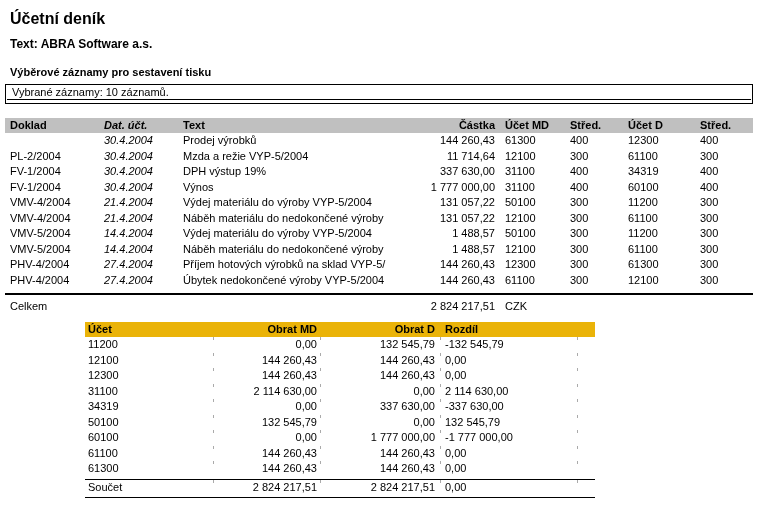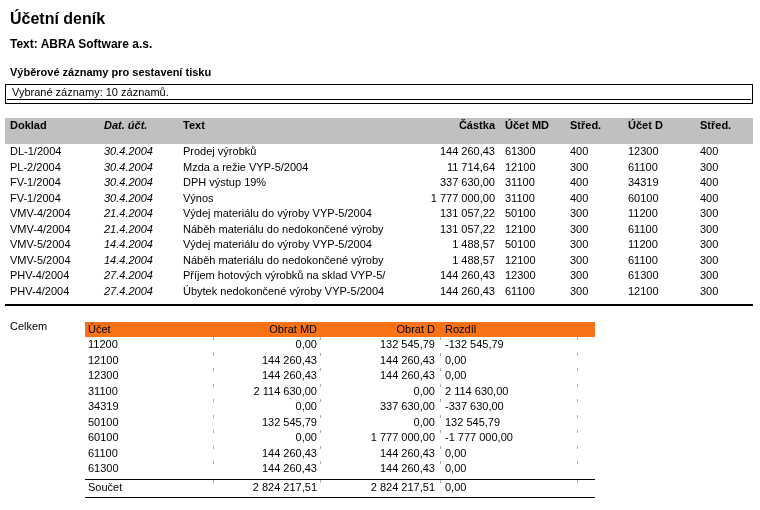--- a/index.html
+++ b/index.html
@@ -9,36 +9,36 @@
   .title { position:absolute; left:10px; top:10px; font-size:16px; font-weight:bold; }
   .firm { position:absolute; left:10px; top:37px; font-size:12px; font-weight:bold; }
   .filter-heading { position:absolute; left:10px; top:66px; font-size:11px; font-weight:bold; }
 
   .filter-box { position:absolute; left:5px; top:84px; width:748px; height:20px; border:1px solid #000; }
   .filter-text { height:15px; line-height:14px; margin:0 1px; padding-left:5px; border-bottom:1px solid #000; }
 
   
   .jtable { position:absolute; left:5px; top:118px; width:748px; }
   .jrow { position:relative; height:15.5px; line-height:15.5px; white-space:nowrap; }
-  .jhead { height:26px; line-height:15px; background:#C0C0C0; font-weight:bold; position:relative; }
+  .jhead { height:15px; line-height:15px; background:#C0C0C0; font-weight:bold; position:relative; }
   .jc { position:absolute; top:0; overflow:visible; }
   .c-doklad { left:5px;  width:105px; }
   .c-dat    { left:99px; width:60px;font-style:italic; }
   .c-text   { left:178px; width:285px; }
   .c-castka { left:370px; width:120px; text-align:right; }
   .c-ucetmd { left:500px; width:60px; }
   .c-stred1 { left:565px; width:50px; }
   .c-ucetd  { left:623px; width:60px; }
   .c-stred2 { left:695px; width:50px; }
   .thickline { height:2px; background:#000; margin-top:5px; }
-  .jtotal { margin-top:13px; }
+  .jtotal { margin-top:4px; }
 
   
   .stable { position:absolute; left:85px; top:322px; width:510px; }
-  .shead { height:15px; line-height:15px; background:#f97316; font-weight:normal; position:relative;padding-left:19px; }
+  .shead { height:15px; line-height:15px; background:#eab308; font-weight:bold; position:relative;padding-left:19px; }
   .srow { position:relative; height:15.5px; line-height:15.5px; white-space:nowrap;
           background:
             linear-gradient(#aaa,#aaa) 128px 0/1px 3px no-repeat,
             linear-gradient(#aaa,#aaa) 235px 0/1px 3px no-repeat,
             linear-gradient(#aaa,#aaa) 355px 0/1px 3px no-repeat,
             linear-gradient(#aaa,#aaa) 492px 0/1px 3px no-repeat; }
   .sc { position:absolute; top:0; }
   .s-ucet { left:3px;   width:100px; }
   .s-md   { left:102px; width:130px; text-align:right; }
   .s-d    { left:240px; width:110px; text-align:right; }
@@ -62,21 +62,20 @@
     <span class="jc c-dat">Dat. účt.</span>
     <span class="jc c-text">Text</span>
     <span class="jc c-castka">Částka</span>
     <span class="jc c-ucetmd">Účet MD</span>
     <span class="jc c-stred1">Střed.</span>
     <span class="jc c-ucetd">Účet D</span>
     <span class="jc c-stred2">Střed.</span>
   </div>
   <div id="jrows">
       <div class="jrow">
-        <span class="jc c-doklad">DL-1/2004</span>
         <span class="jc c-dat">30.4.2004</span>
         <span class="jc c-text">Prodej výrobků</span>
         <span class="jc c-castka">144 260,43</span>
         <span class="jc c-ucetmd">61300</span>
         <span class="jc c-stred1">400</span>
         <span class="jc c-ucetd">12300</span>
         <span class="jc c-stred2">400</span>
       </div>
       <div class="jrow">
         <span class="jc c-doklad">PL-2/2004</span>

